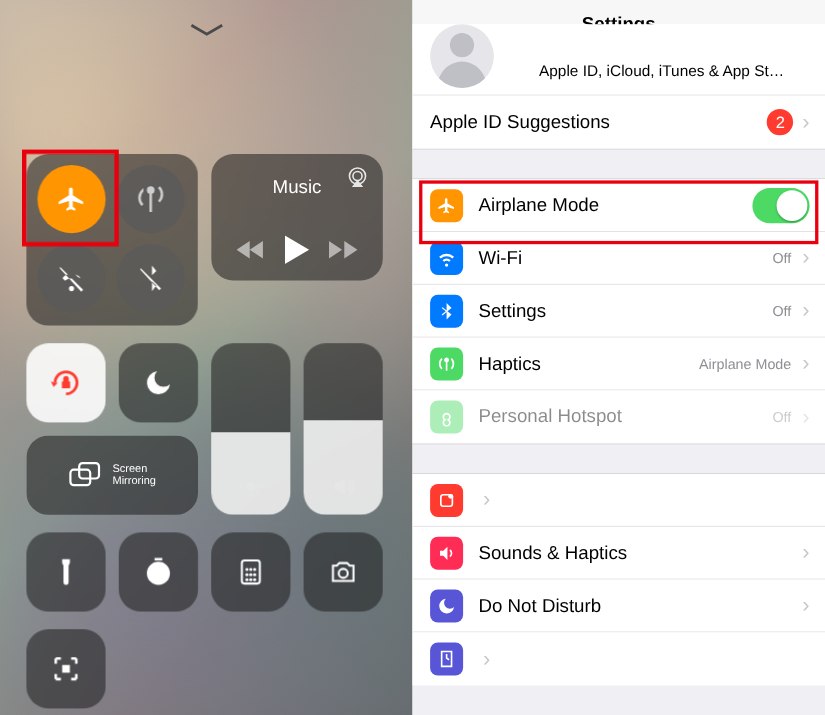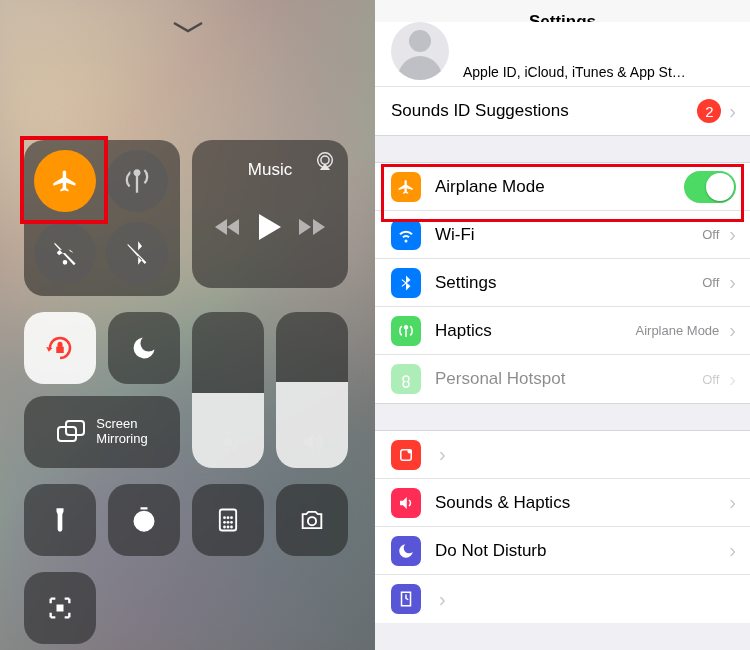--- a/index.html
+++ b/index.html
@@ -17,38 +17,38 @@
   .panel.light { background:rgba(255,255,255,.88); }
 
   
   .conn { left:24px; top:140px; width:156px; height:156px; display:grid; grid-template:1fr 1fr/1fr 1fr; padding:10px; gap:8px; }
   .circ { width:62px; height:62px; border-radius:50%; background:rgba(90,90,90,.75); display:flex; align-items:center; justify-content:center; cursor:pointer; }
   .circ.on { background:#FF9500; }
   .circ svg, .circ span { color:#fff; }
   .redbox1 { position:absolute; border:4px solid #E8000E; left:20px; top:136px; width:88px; height:88px; z-index:5; pointer-events:none; }
 
   
-  .music { left:192px; top:140px; width:156px; height:148px; padding:14px; color:#fff; }
+  .music { left:192px; top:140px; width:156px; height:115px; padding:14px; color:#fff; }
   .music .airplay { position:absolute; top:10px; right:12px; opacity:.85; }
   .music .title { font-size:17px; text-align:center; margin-top:6px; }
   .music .controls { display:flex; justify-content:space-around; align-items:center; margin-top:34px; }
   .music .controls .pbtn { opacity:.55; cursor:pointer; }
   .music .controls .play { opacity:1; }
 
   
   .tile { border-radius:20px; display:flex; align-items:center; justify-content:center; cursor:pointer; }
   .lock   { left:24px;  top:312px; width:72px; height:72px; background:rgba(255,255,255,.9); }
   .dnd    { left:108px; top:312px; width:72px; height:72px; }
   .bright { left:192px; top:312px; width:72px; height:156px; }
   .bright::after { content:""; position:absolute; left:0; right:0; bottom:0; height:48%; background:rgba(255,255,255,.85); border-radius:0 0 20px 20px; }
   .vol    { left:276px; top:312px; width:72px; height:156px; }
   .vol::after { content:""; position:absolute; left:0; right:0; bottom:0; height:55%; background:rgba(255,255,255,.85); border-radius:0 0 20px 20px; }
   .bright svg, .vol svg { position:absolute; bottom:14px; left:50%; transform:translateX(-50%); }
 
-  .mirror { left:24px;  top:396px; width:156px; height:72px; color:#fff; display:flex; align-items:center; gap:10px; padding:0 14px; font-size:13px; line-height:1.15; }
+  .mirror { left:24px;  top:396px; width:156px; height:72px; color:#fff; display:flex; align-items:center; gap:10px; padding:0 14px; font-size:10px; line-height:1.15; }
 
   
   .torch  { left:24px;  top:484px; width:72px; height:72px; }
   .timer  { left:108px; top:484px; width:72px; height:72px; }
   .calc   { left:192px; top:484px; width:72px; height:72px; }
   .camera { left:276px; top:484px; width:72px; height:72px; }
   .qr     { left:24px;  top:572px; width:72px; height:72px; }
 
   .ic { width:28px; height:28px; fill:#fff; }
 
@@ -61,21 +61,21 @@
   .cell:last-child { border-bottom:none; }
   .cell .icon { width:30px; height:30px; border-radius:7px; margin-right:14px; display:flex; align-items:center; justify-content:center; flex-shrink:0; }
   .cell .label { font-size:17px; color:#000; flex:1; }
   .cell .detail { font-size:13px; color:#8e8e93; margin-right:6px; }
   .cell .chevron { color:#c7c7cc; font-size:20px; margin-left:4px; }
   .cell.dim .label, .cell.dim .detail, .cell.dim .chevron, .cell.dim .icon { opacity:.45; }
 
   .avatar { width:58px; height:58px; border-radius:50%; background:#e6e6ea; margin-right:14px; position:relative; overflow:hidden; display:flex; align-items:flex-end; justify-content:center; flex-shrink:0; }
   .avatar::before { content:""; width:22px; height:22px; border-radius:50%; background:#bfbfc6; position:absolute; top:8px; }
   .avatar::after { content:""; width:44px; height:28px; border-radius:22px 22px 0 0; background:#bfbfc6; position:absolute; bottom:-4px; }
-  .apple-id-cell { min-height:64px; align-items:flex-end; padding-top:0; margin-top:-22px; }
+  .apple-id-cell { min-height:64px; align-items:center; padding-top:0; margin-top:-22px;gap:27px; }
   .apple-id-cell .sub { font-size:14px; color:#000; }
 
   .badge { min-width:24px; height:24px; border-radius:12px; background:#ff3b30; color:#fff; font-size:15px; display:flex; align-items:center; justify-content:center; padding:0 6px; margin-right:4px; }
 
   .switch { width:52px; height:32px; border-radius:16px; background:#4cd964; position:relative; cursor:pointer; flex-shrink:0; }
   .switch::after { content:""; position:absolute; width:28px; height:28px; border-radius:50%; background:#fff; top:2px; right:2px; box-shadow:0 1px 2px rgba(0,0,0,.3); }
 
   .redbox2 { position:absolute; border:3px solid #E8000E; left:6px; top:164px; right:6px; height:58px; pointer-events:none; z-index:5; }
 
   
@@ -230,21 +230,21 @@
     <div class="redbox2"></div>
 
     <div class="list">
       <div class="cell apple-id-cell">
         <div class="avatar"></div>
         <div style="flex:1; padding-top:26px;">
           <div class="sub">Apple ID, iCloud, iTunes &amp; App St…</div>
         </div>
       </div>
       <div class="cell">
-        <span class="label">Sounds ID Suggestions</span>
+        <span class="label">Apple ID Suggestions</span>
         <span class="badge">2</span>
         <span class="chevron">›</span>
       </div>
     </div>
 
     <div class="sep"></div>
 
     <div class="list">
       <div class="cell">
         <span class="icon bg-orange">

